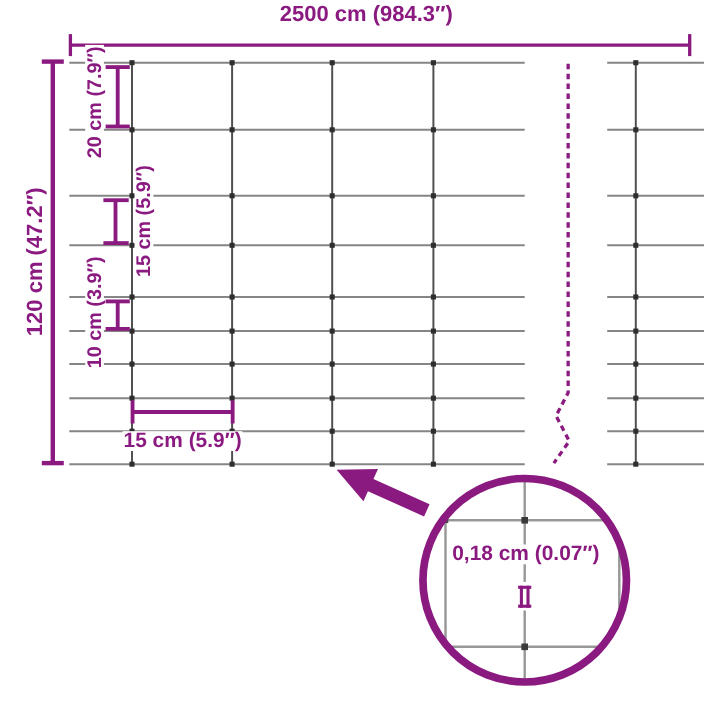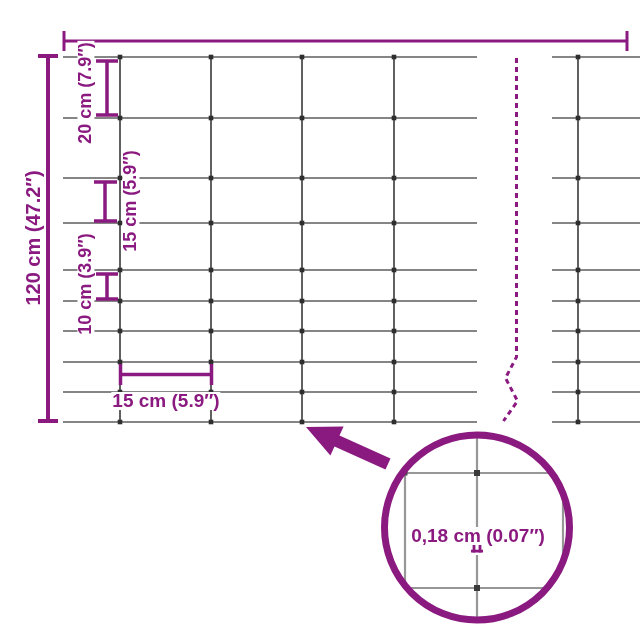--- a/index.html
+++ b/index.html
@@ -182,25 +182,26 @@
 
     <g>
       <rect x="468" y="529" width="18" height="26" fill="#ffffff"></rect>
       <rect x="471" y="532.5" width="12" height="2.8" class="acc-f"></rect>
       <rect x="471" y="549.7" width="12" height="2.8" class="acc-f"></rect>
       <rect x="472.6" y="532.5" width="2.8" height="20" class="acc-f"></rect>
       <rect x="478.6" y="532.5" width="2.8" height="20" class="acc-f"></rect>
     </g>
   </svg>
 
+  <div class="lbl f20" style="left:333px;top:14px;">2500 cm (984.3″)</div>
 
   <div class="lbl rot f20" style="left:33px;top:238px;">120 cm (47.2″)</div>
 
   <div class="lbl rot f18 knock" style="left:86px;top:93px;">20 cm (7.9″)</div>
 
   <div class="lbl rot f18 knock" style="left:131px;top:201px;">15 cm (5.9″)</div>
 
   <div class="lbl rot f18 knock" style="left:86px;top:284px;">10 cm (3.9″)</div>
 
   <div class="lbl f19 knock" style="left:166px;top:401px;">15 cm (5.9″)</div>
 
-  <div class="lbl f19 knock" style="left:478px;top:536px;">0,18 cm (0.07″)</div>
+  <div class="lbl f19 knock" style="left:478px;top:504px;">0,18 cm (0.07″)</div>
 </div>
 
 </body></html>

